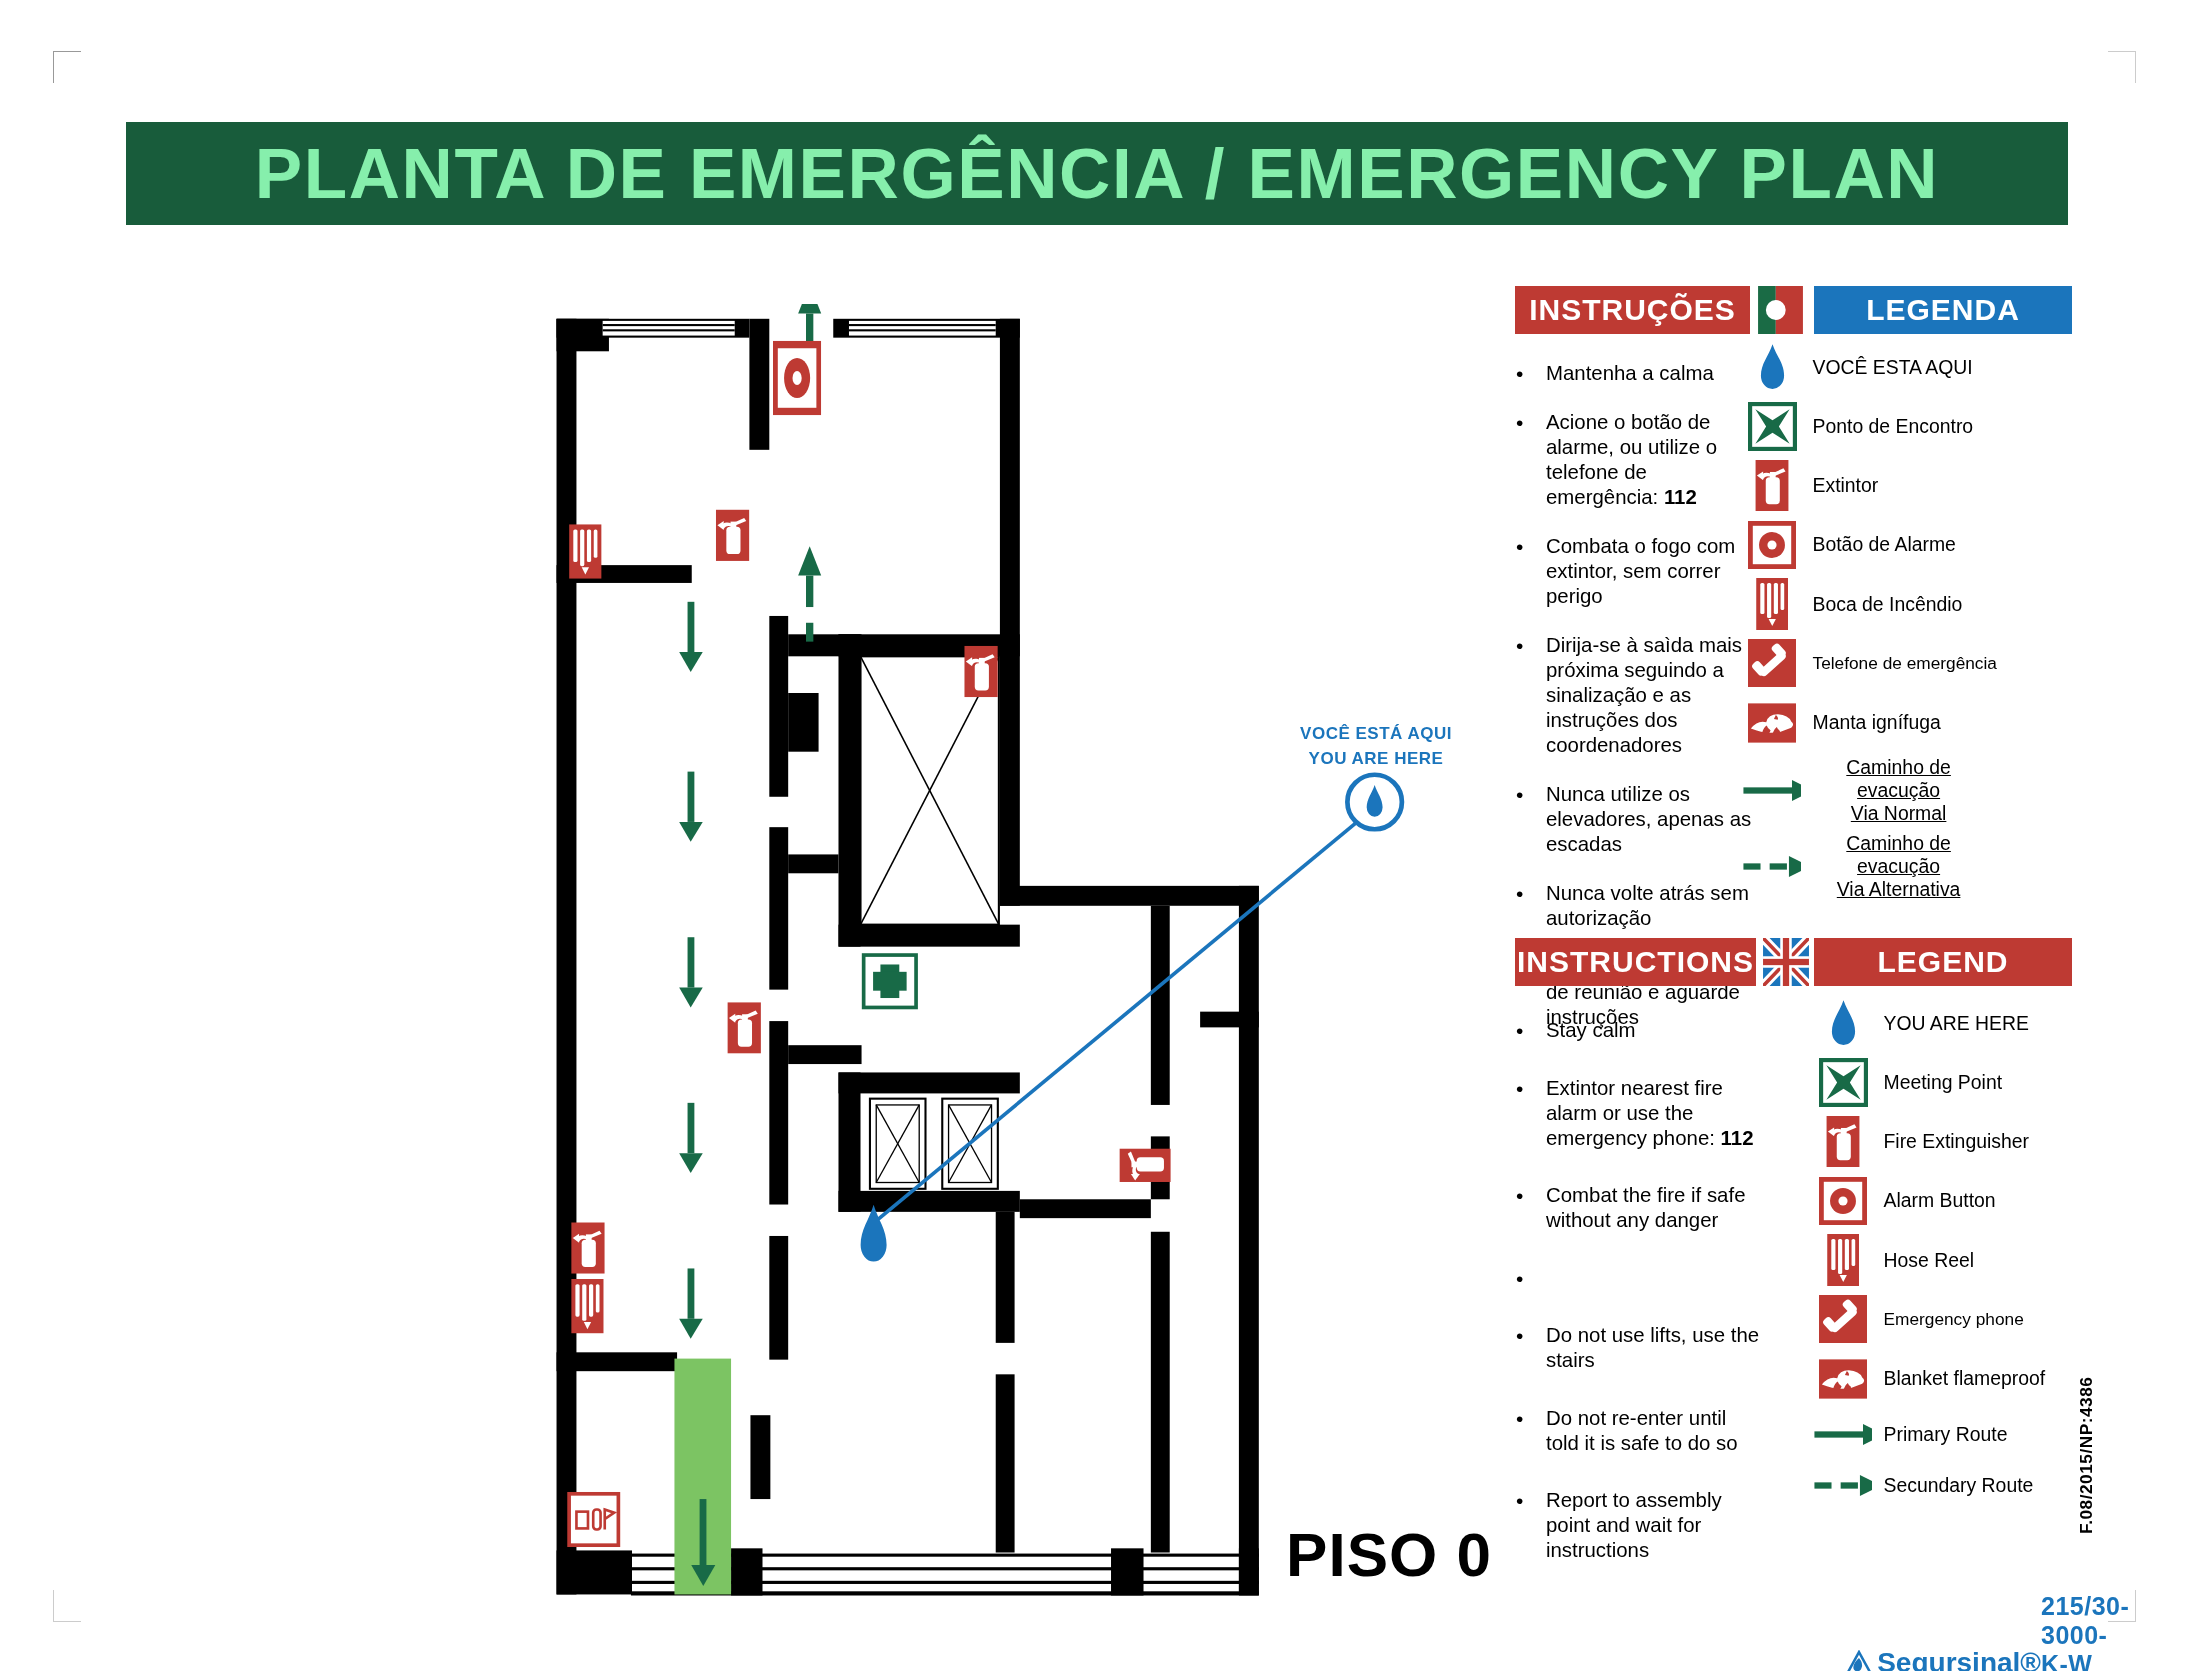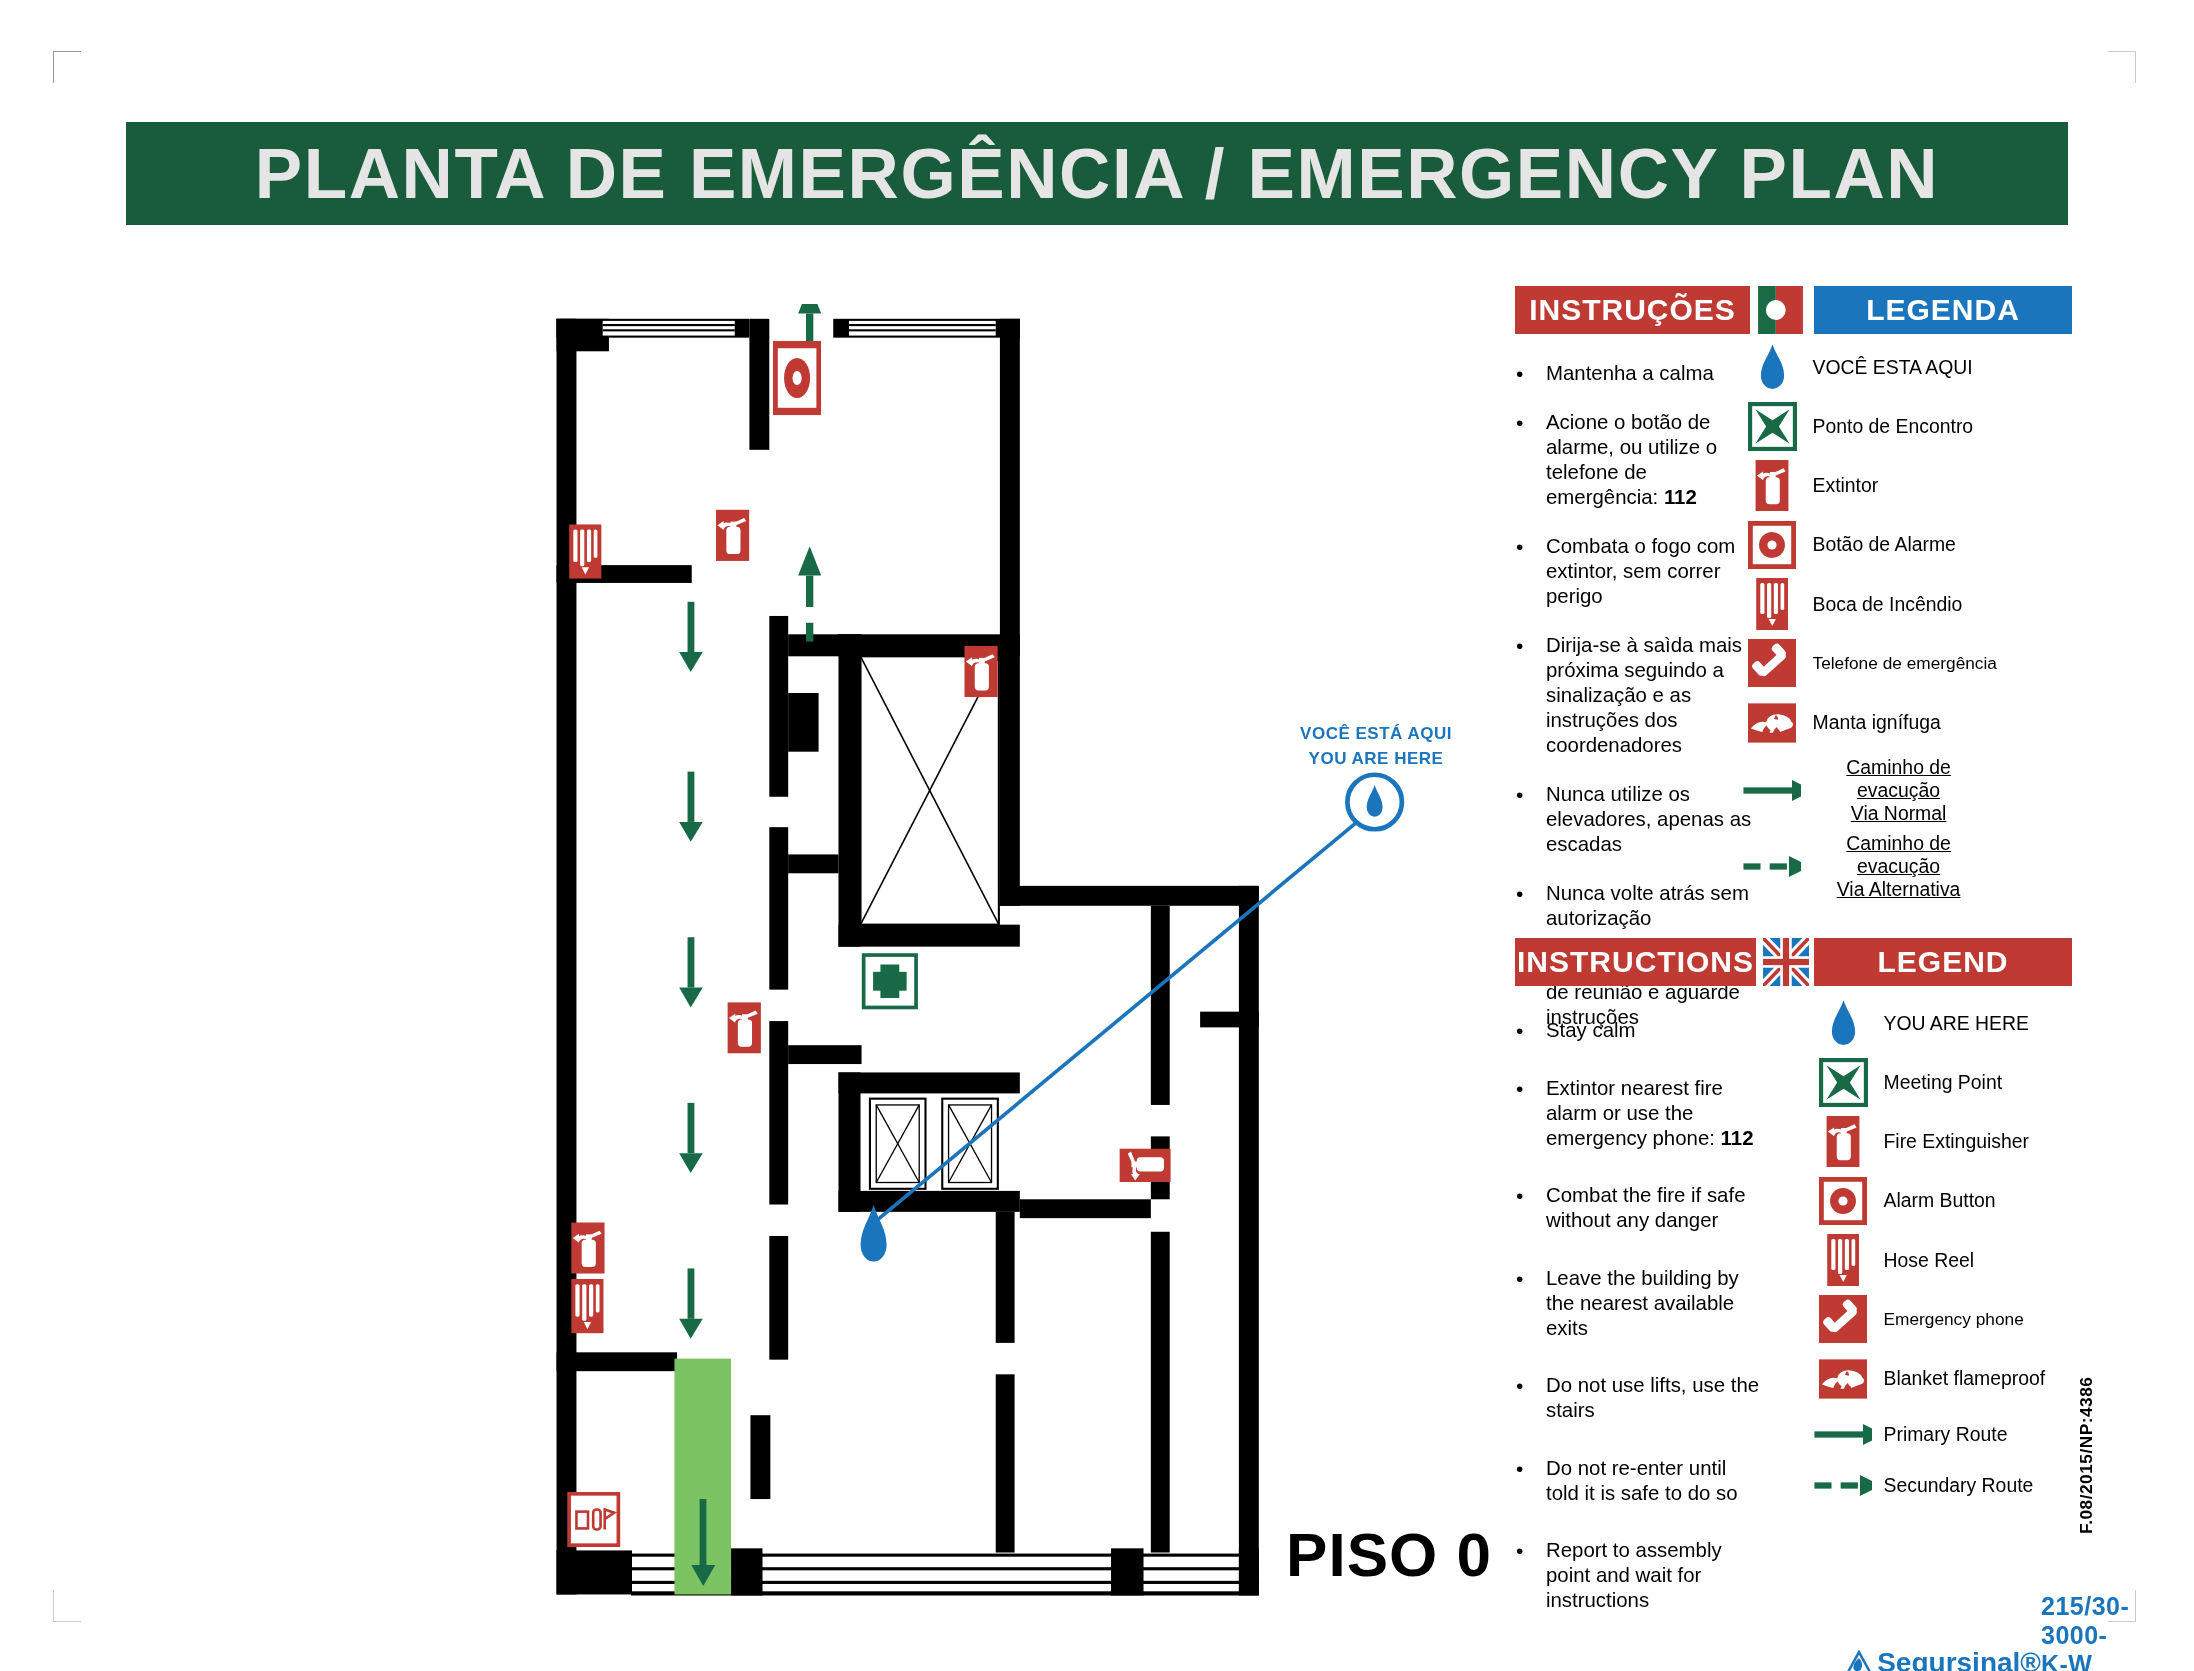--- a/index.html
+++ b/index.html
@@ -17,21 +17,21 @@
   .abs{position:absolute;}
   
   .mark{position:absolute;width:27px;height:31px;}
   .mark.tl{left:53px;top:51px;border-left:1.6px solid #999;border-top:1.6px solid #999;}
   .mark.tr{right:58px;top:51px;border-right:1.6px solid #ccc;border-top:1.6px solid #ccc;}
   .mark.bl{left:53px;bottom:50px;border-left:1.6px solid #ccc;border-bottom:1.6px solid #ccc;}
   .mark.br{right:58px;bottom:50px;border-right:1.6px solid #ccc;border-bottom:1.6px solid #ccc;}
 
   .title-bar{
     left:126px;top:122px;width:1942px;height:103px;background:var(--green);
-    color:#e5e5e5;font-weight:bold;font-size:71px;letter-spacing:1.6px;
+    color:#86efac;font-weight:bold;font-size:71px;letter-spacing:1.6px;
     display:flex;align-items:center;justify-content:center;white-space:nowrap;
   }
 
   
   .hdr{height:48px;color:#fff;font-weight:bold;font-size:30px;letter-spacing:1px;
        display:flex;align-items:center;justify-content:center;}
   .hdr.red{background:var(--red);}
   .hdr.blue{background:var(--blue);}
 
   
@@ -417,21 +417,20 @@
   <div class="it">
       <span class="bullet">•</span>
       <span class="txt"><span>Extintor nearest fire alarm or use the emergency phone: </span><b>112</b></span>
     </div>
   <div class="it">
       <span class="bullet">•</span>
       <span class="txt"><span>Combat the fire if safe without any danger</span><b></b></span>
     </div>
   <div class="it">
       <span class="bullet">•</span>
-      <span class="txt"><span>Leave the building by the nearest available exits</span><b></b></span>
     </div>
   <div class="it">
       <span class="bullet">•</span>
       <span class="txt"><span>Do not use lifts, use the stairs</span><b></b></span>
     </div>
   <div class="it">
       <span class="bullet">•</span>
       <span class="txt"><span>Do not re-enter until told it is safe to do so</span><b></b></span>
     </div>
   <div class="it">

